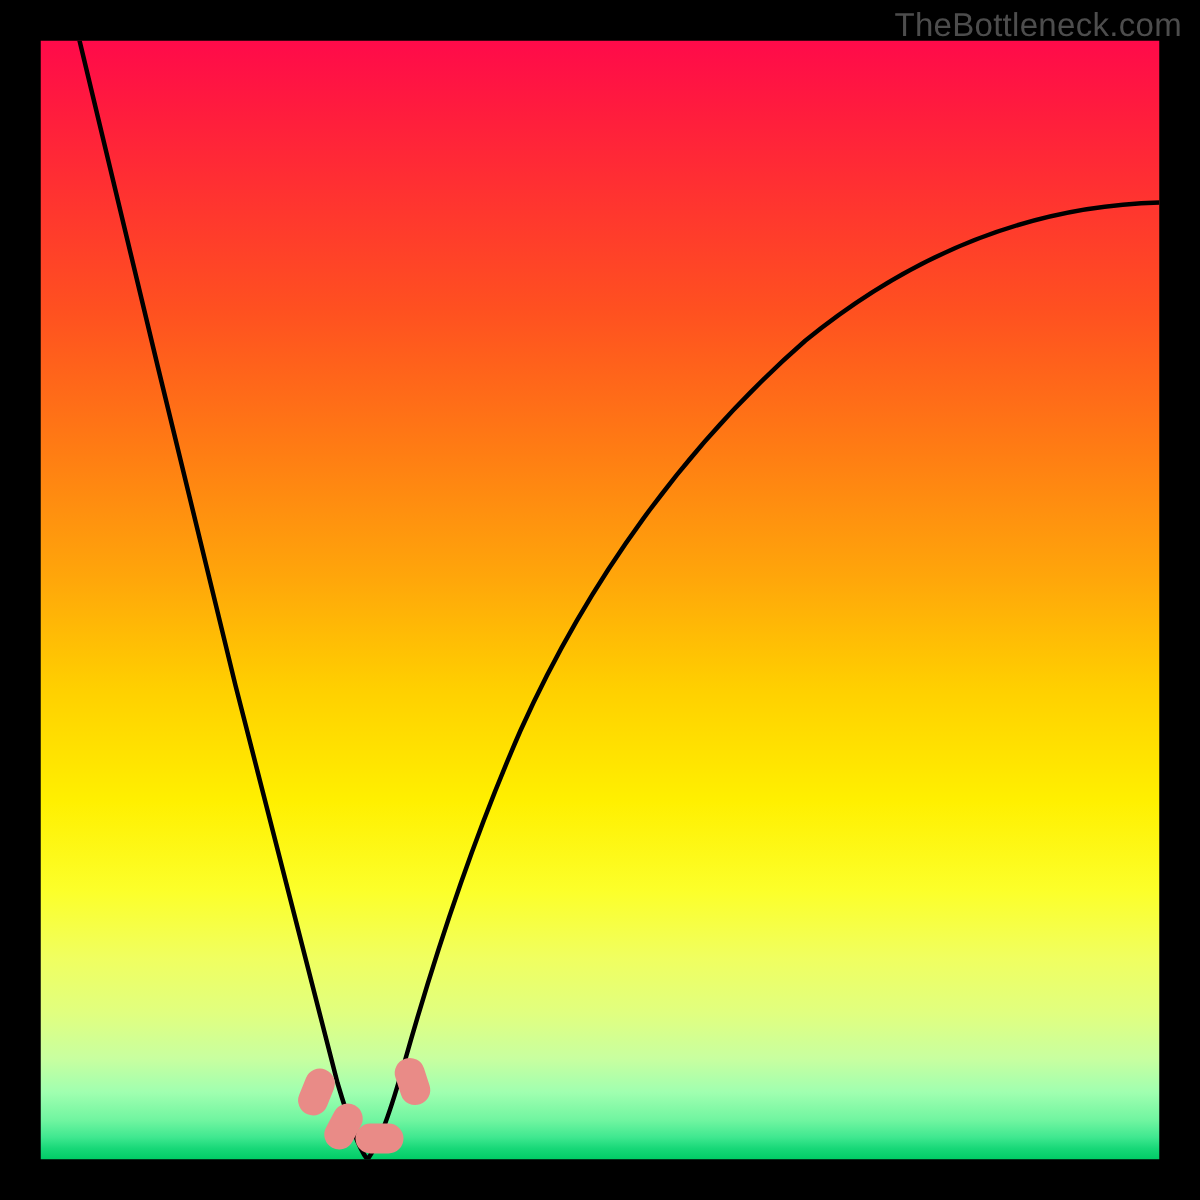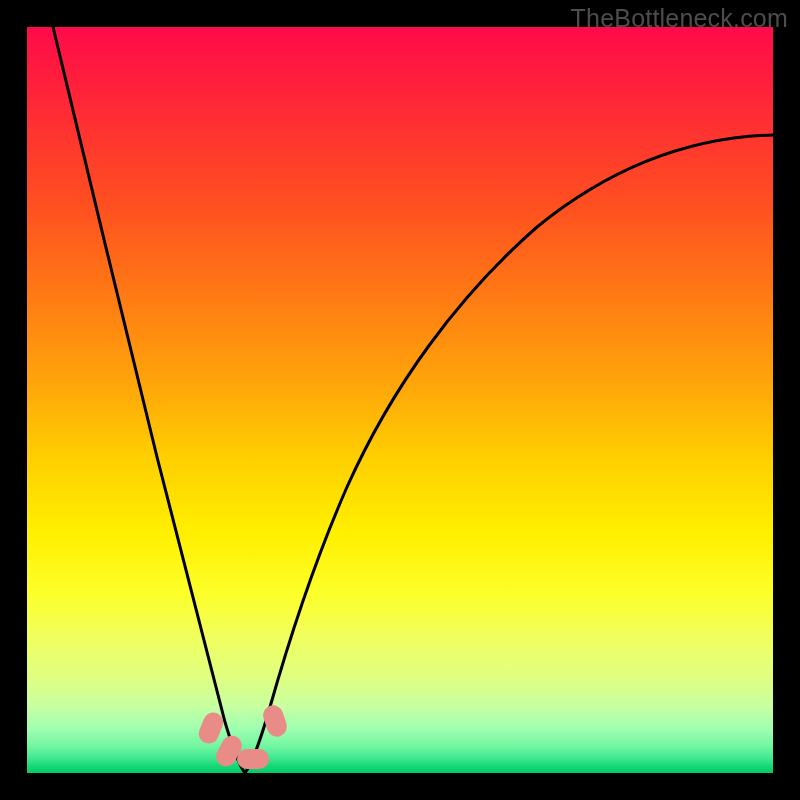--- a/index.html
+++ b/index.html
@@ -54,21 +54,21 @@
   .curve-svg {
     position: absolute;
     inset: 0;
     width: 100%;
     height: 100%;
   }
   .watermark {
     position: absolute;
     top: 4px;
     right: 12px;
-    font-size: 25px;
+    font-size: 22px;
     font-weight: 400;
     color: #4d4d4d;
     letter-spacing: 0.2px;
     user-select: none;
   }
 </style>
 </head>
 <body>
 
 <div class="frame">

